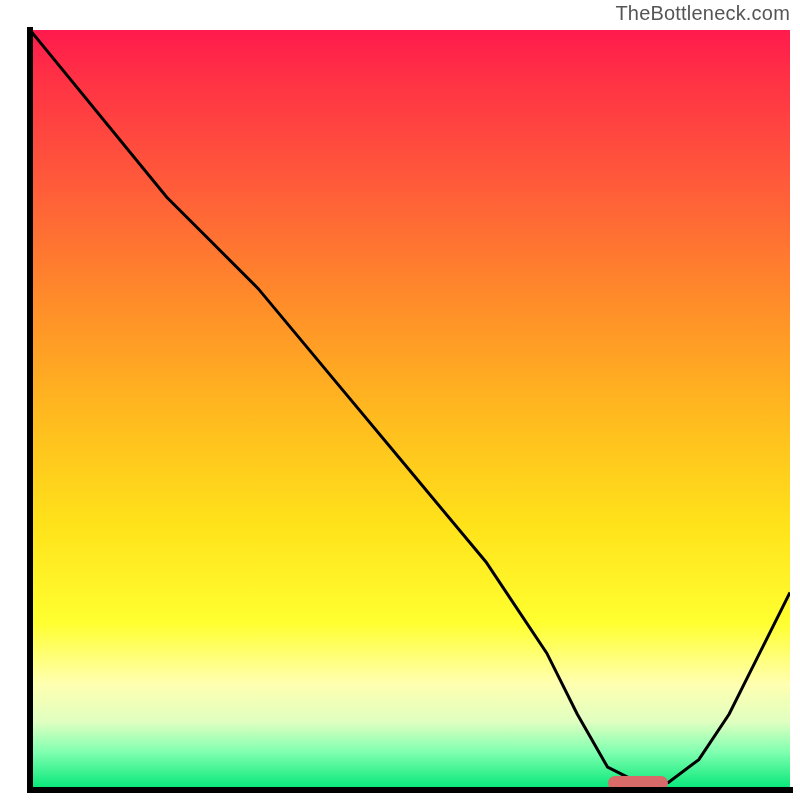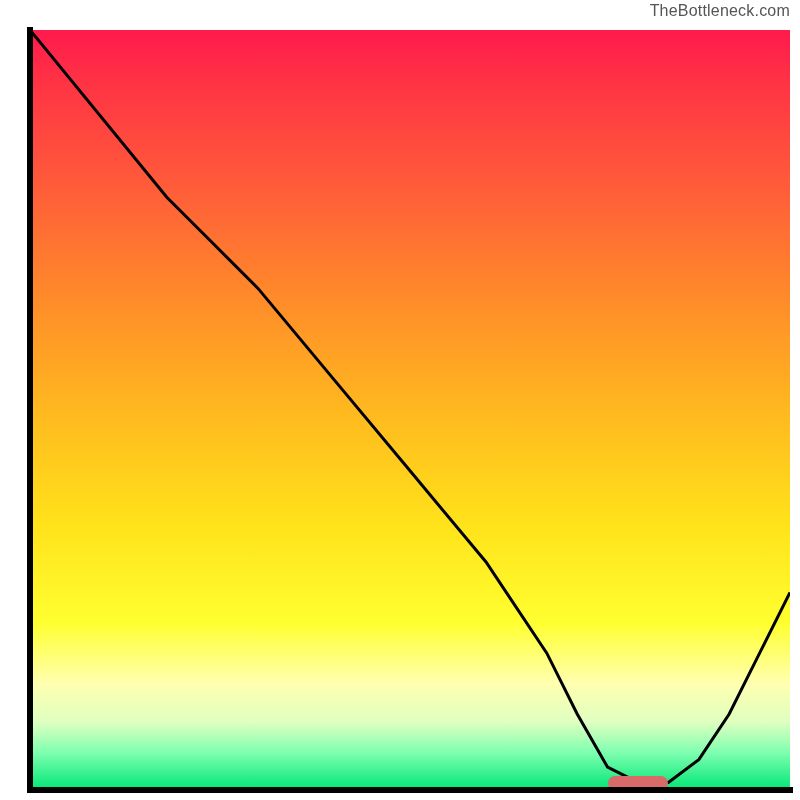--- a/index.html
+++ b/index.html
@@ -13,21 +13,21 @@
   .container {
     position: relative;
     width: 800px;
     height: 800px;
   }
   .watermark {
     position: absolute;
     top: 2px;
     right: 10px;
     color: #555;
-    font-size: 16px;
+    font-size: 20px;
     font-weight: 500;
     letter-spacing: 0.2px;
     z-index: 10;
   }
   .plot-area {
     position: absolute;
     left: 30px;
     top: 30px;
     width: 760px;
     height: 760px;

